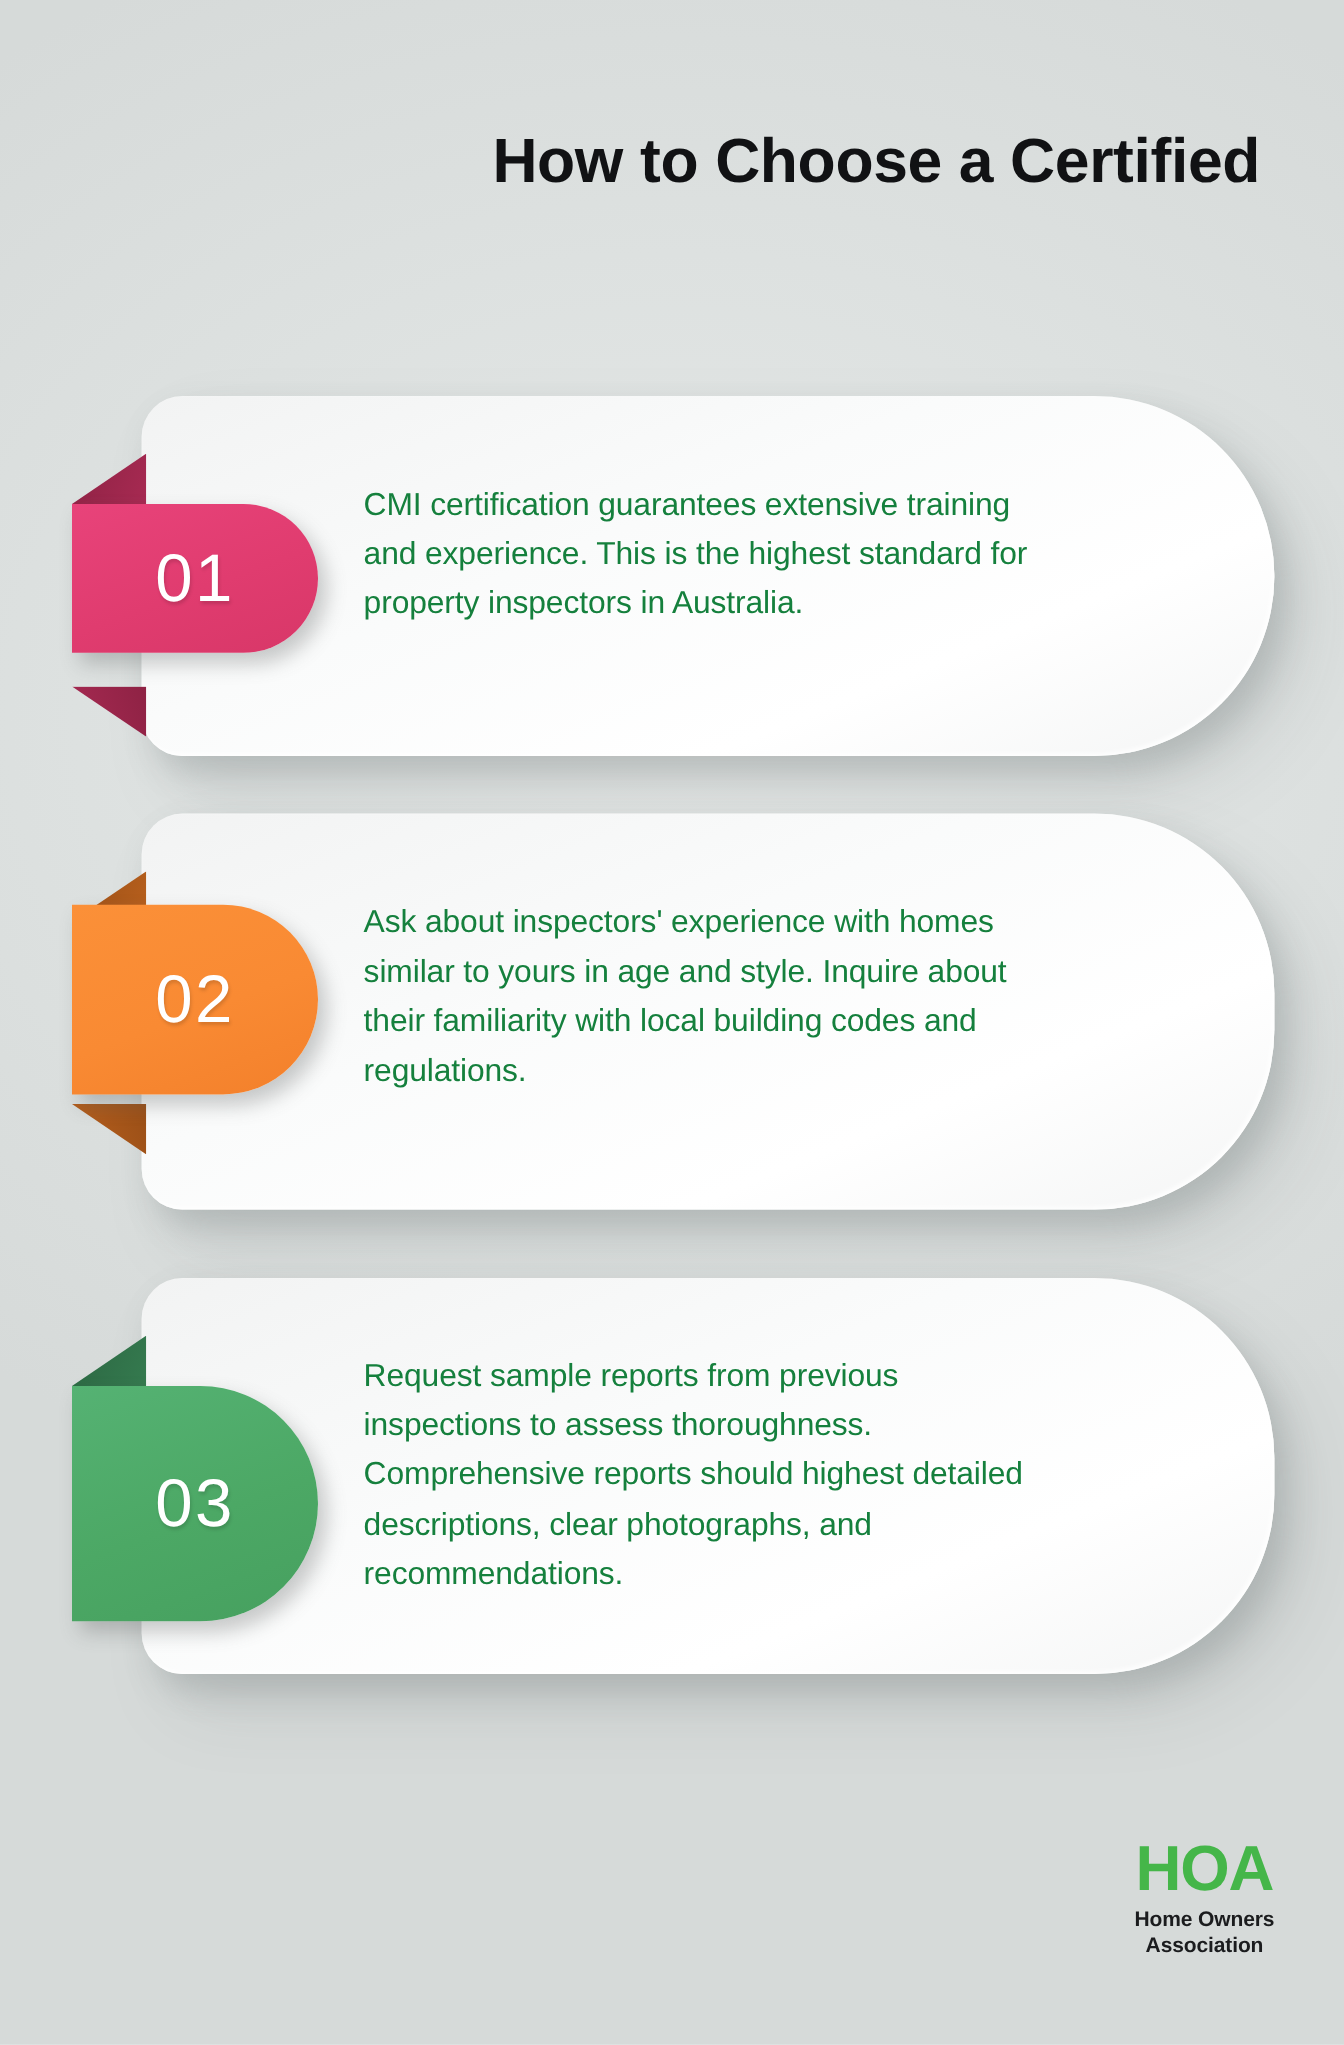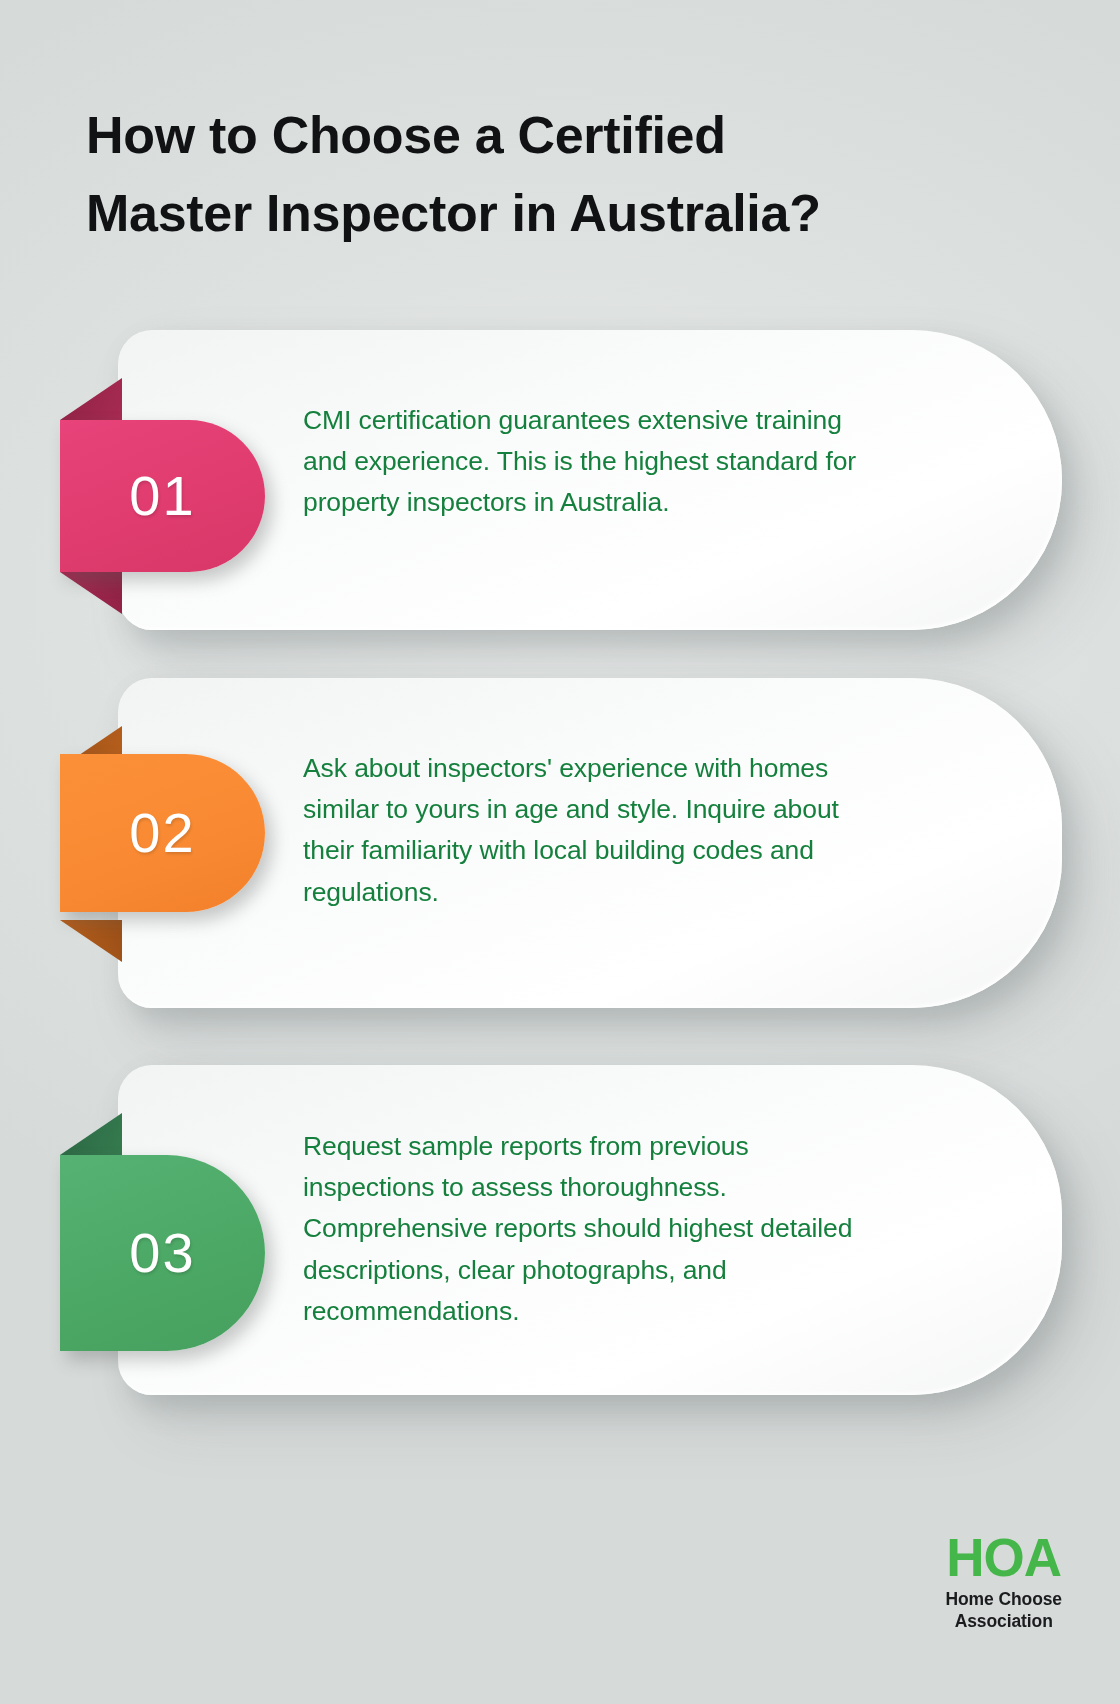--- a/index.html
+++ b/index.html
@@ -14,21 +14,21 @@
     background:
       radial-gradient(ellipse 900px 700px at 50% 35%, #e6e9e8 0%, #dde1e0 55%, #d6dad9 100%);
     position:relative;
     overflow:hidden;
   }
 
   
   .title-wrap{
     position:absolute;
     top:96px; left:0; right:0;
-    text-align:left;
+    text-align:right;
     padding:0 70px;
     margin-left:16px;
   }
   .title-line{
     font-size:52px;
     font-weight:bold;
     color:#111214;
     line-height:1.50;
     letter-spacing:-0.3px;
     white-space:nowrap;
@@ -64,21 +64,21 @@
   }
   .badge-num{
     font-size:56px;
     font-weight:400;
     color:#ffffff;
     letter-spacing:2px;
     line-height:1;
     text-shadow:1px 2px 3px rgba(0,0,0,0.14);
     user-select:none;
   }
-  #badge-1{ top:420px;  height:152px; background:linear-gradient(160deg,#e8437a 0%,#e03c6f 55%,#d83768 100%);align-items:center; }
+  #badge-1{ top:420px;  height:124px; background:linear-gradient(160deg,#e8437a 0%,#e03c6f 55%,#d83768 100%);align-items:center; }
   #badge-2{ top:754px;  height:158px; background:linear-gradient(160deg,#fb9038 0%,#f98a33 55%,#f3802b 100%); }
   #badge-3{ top:1155px; height:196px; background:linear-gradient(160deg,#55b273 0%,#4ca865 55%,#46a05f 100%); }
 
   
   .fold{
     position:absolute;
     left:60px;
     width:62px;
     height:42px;
     z-index:2;
@@ -129,21 +129,20 @@
     line-height:1.26;
     letter-spacing:-0.1px;
     margin-top:3px;
   }
 </style>
 </head>
 <body>
 
 <div class="title-wrap">
   <div class="title-line">How to Choose a Certified</div>
-  <div class="title-line">Master Inspector in Australia?</div>
 </div>
 
 <div class="card" id="card-1"></div>
 <div class="fold top" id="fold-1t"></div>
 <div class="fold bottom" id="fold-1b"></div>
 <div class="badge" id="badge-1">
   <span class="badge-num">01</span>
 </div>
 <div class="card-text" id="text-1">CMI certification guarantees extensive training and experience. This is the highest standard for property inspectors in Australia.</div>
 
@@ -159,16 +158,16 @@
 <div class="fold top" id="fold-3t"></div>
 <div class="fold bottom" id="fold-3b"></div>
 <div class="badge" id="badge-3">
   <span class="badge-num">03</span>
 </div>
 <div class="card-text" id="text-3">Request sample reports from previous inspections to assess thoroughness. Comprehensive reports should highest detailed descriptions, clear photographs, and recommendations.</div>
 
 <div class="logo">
   <div class="logo-mark">HOA</div>
   <div class="logo-sub">
-    <div>Home Choose</div>
+    <div>Home Owners</div>
     <div>Association</div>
   </div>
 </div>
 
 </body></html>

